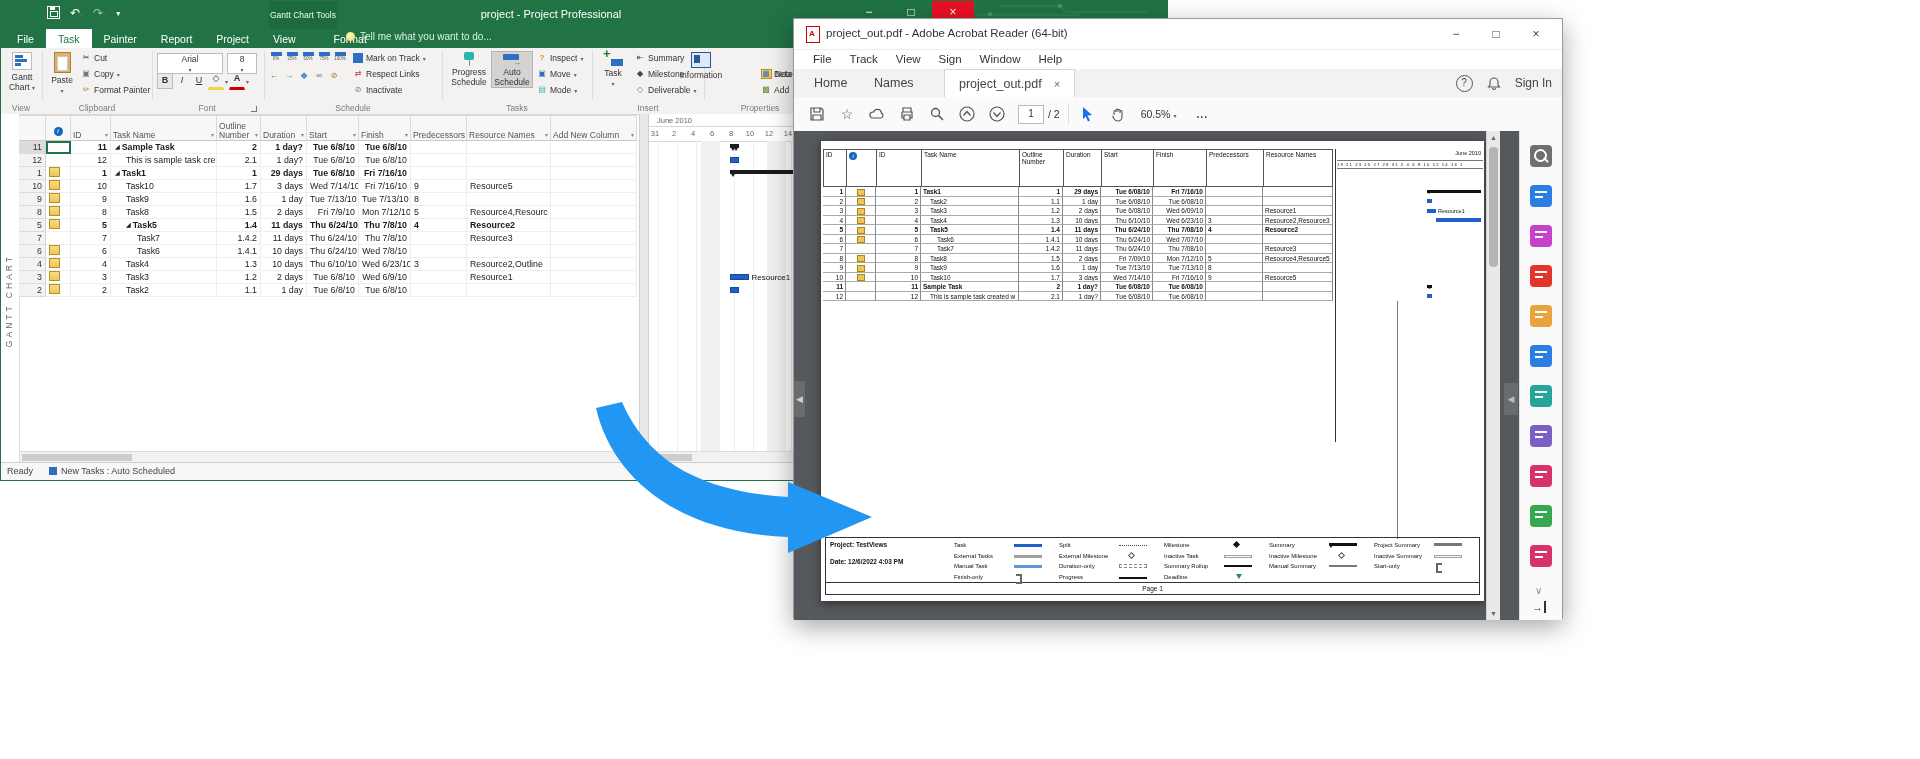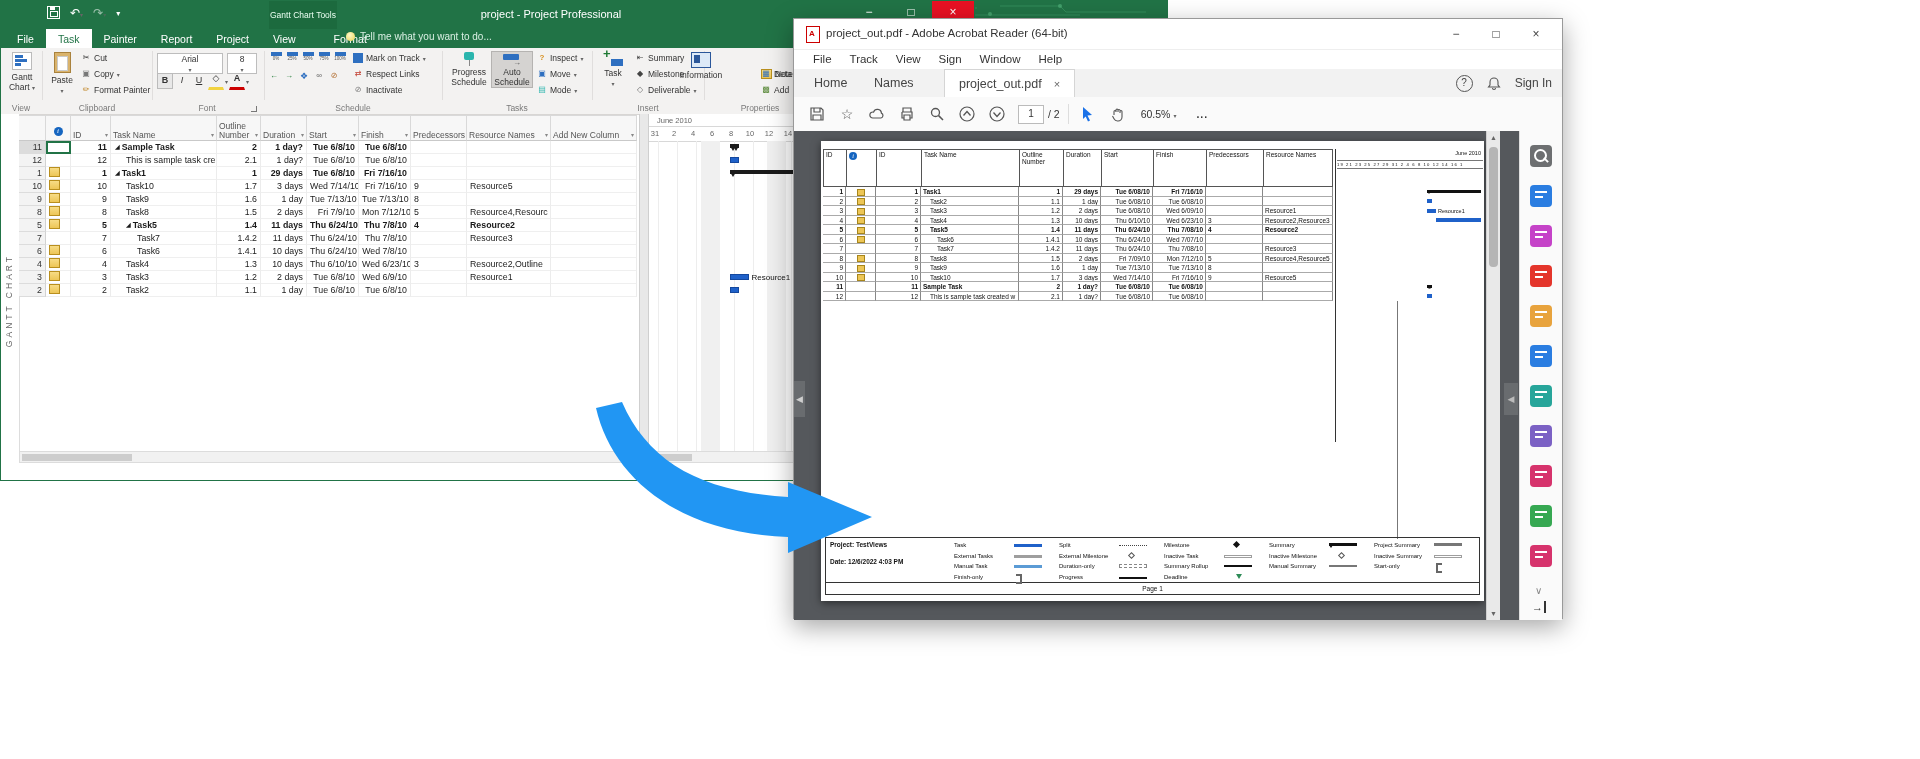--- a/index.html
+++ b/index.html
@@ -654,20 +654,33 @@
         </div>
     </div>
 
     <div class="hscroll" style="left:18px;bottom:17px;width:620px">
         <div class="hthumb" style="left:2px;width:110px"></div>
       </div>
     <div class="hscroll" style="left:648px;bottom:17px;width:326px">
         <div class="hthumb" style="left:2px;width:40px"></div>
       </div>
 
+    <div class="m-status">
+      <span style="position:absolute;left:6px;top:3px">Ready</span>
+      <span style="position:absolute;left:48px;top:3px;display:flex;gap:4px;align-items:center">
+        <span style="width:8px;height:8px;background:#2e6fc0;display:inline-block"></span>
+        <span>New Tasks : Auto Scheduled</span>
+      </span>
+      <span class="vsicons">
+        <span>▤</span>
+        <span>▦</span>
+        <span>▥</span>
+        <span>▩</span>
+      </span>
+    </div>
   </div>
 
   <svg id="arrow" width="340" height="180">
     <path d="M62,12 C88,72 142,102 228,107 L228,92 L312,127 L228,163 L228,147 C118,143 52,88 36,18 Z" fill="#2196f3"></path>
   </svg>
 
   <div id="acr">
     <div class="a-titlebar">
       <span class="pdficon"></span>
       <span class="a-title">project_out.pdf - Adobe Acrobat Reader (64-bit)</span>

